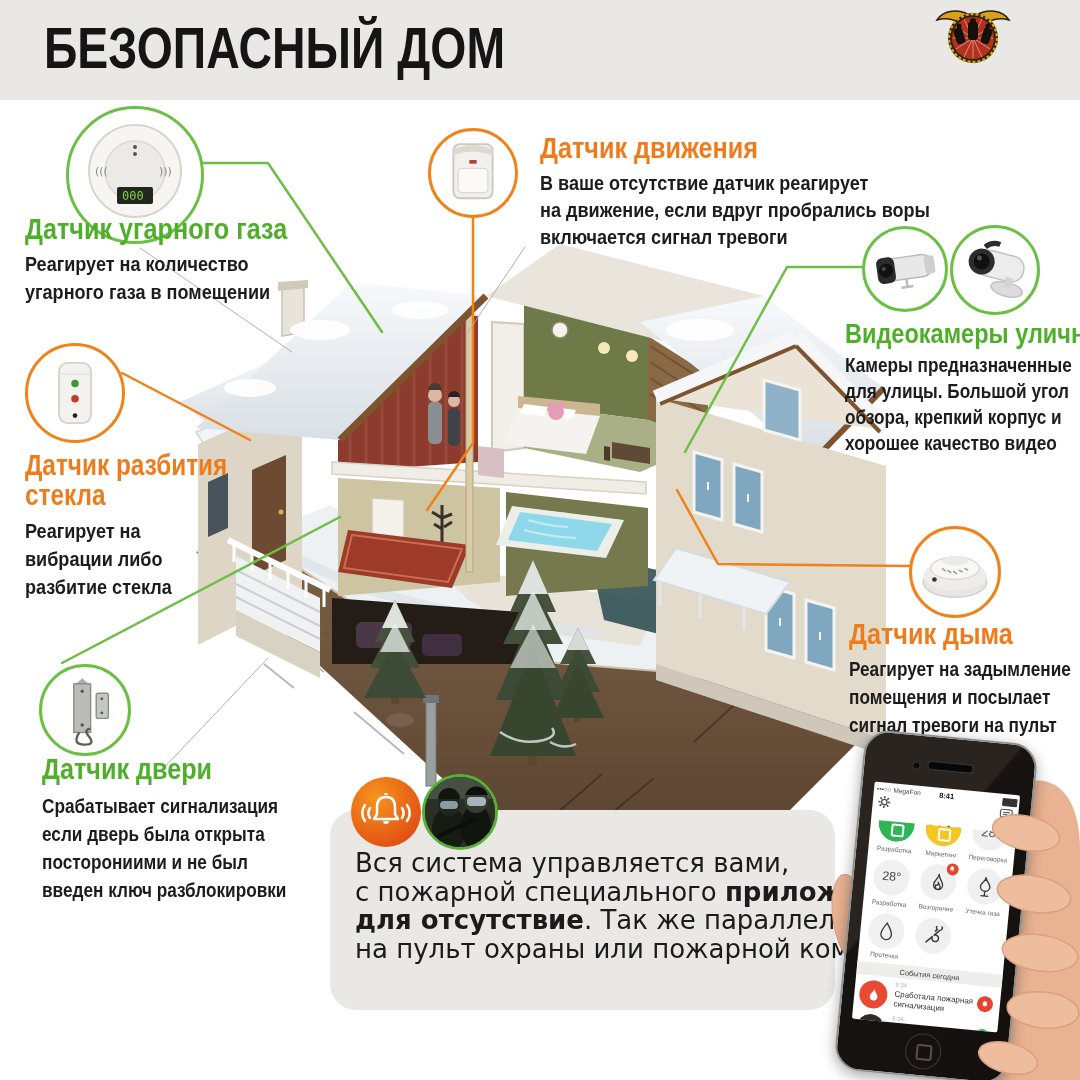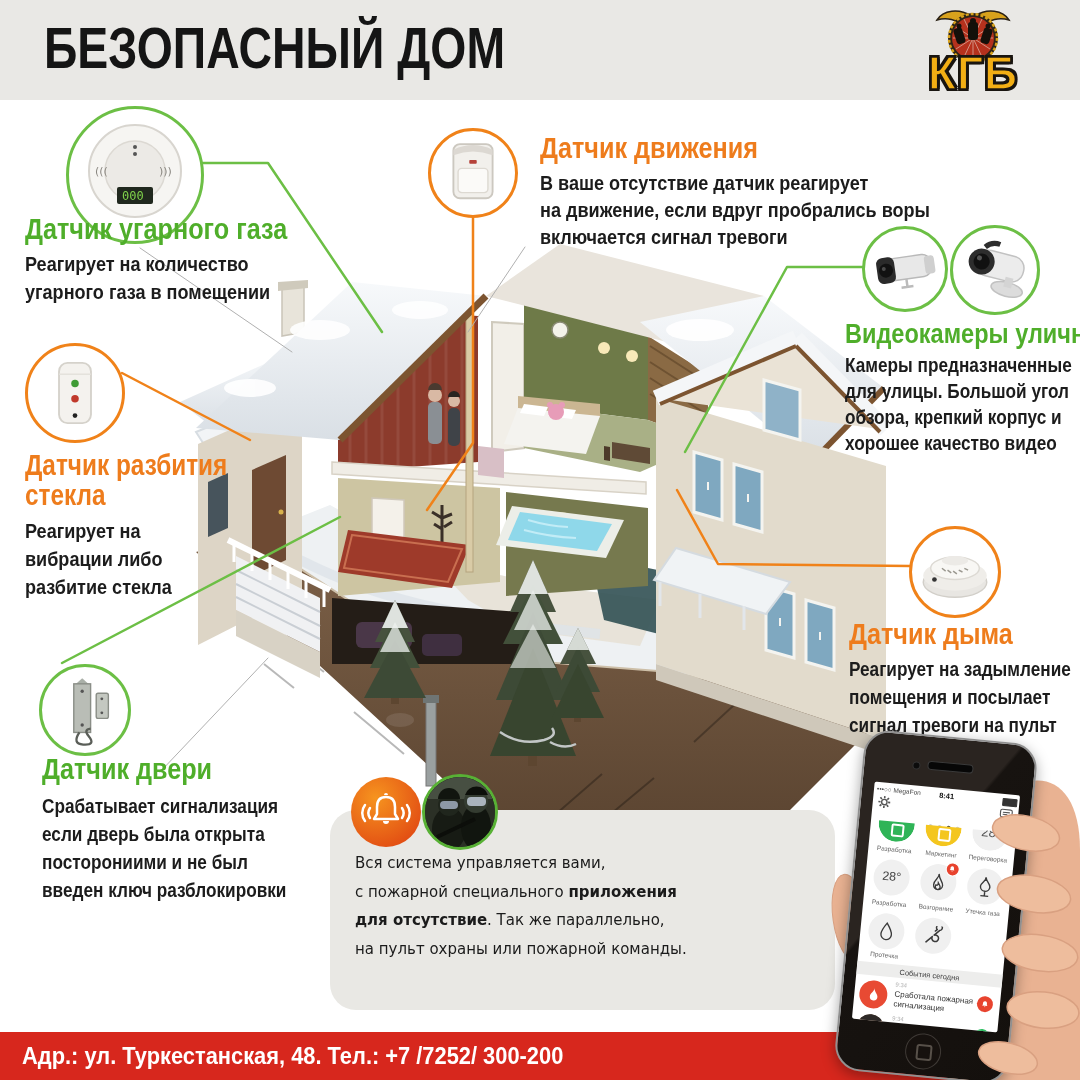--- a/index.html
+++ b/index.html
@@ -6,21 +6,21 @@
   #page{position:relative;width:1080px;height:1080px;overflow:hidden;background:#fff;
         font-family:"Liberation Sans",sans-serif;}
   .abs{position:absolute;}
   .callout{position:absolute;border-radius:50%;background:#fff;box-sizing:border-box;border:3px solid #6cbf45;z-index:3;}
   .s-title{position:absolute;font-weight:700;white-space:nowrap;transform:scaleX(.84);transform-origin:left top;z-index:3;}
   .s-title div{white-space:nowrap;}
   .green{color:#4fae2a;}
   .orange{color:#ee7c1c;}
   .s-desc{position:absolute;color:#1c1c1c;font-weight:700;transform:scaleX(.86);transform-origin:left top;z-index:3;}
   .s-desc div{white-space:nowrap;}
-  .note{position:absolute;left:355px;top:849px;font-size:15px;line-height:28.5px;color:#1b1b1b;z-index:3;
+  .note{position:absolute;left:355px;top:849px;font-size:26px;line-height:28.5px;color:#1b1b1b;z-index:3;
         font-family:"DejaVu Sans",sans-serif;}
   .note b{font-weight:700;}
   #header{position:absolute;left:0;top:0;width:1080px;height:100px;background:#e9e8e5;z-index:2;padding-left:20px;}
   #title{position:absolute;left:44px;top:14px;font-size:58px;font-weight:700;color:#151515;
          transform:scaleX(.8);transform-origin:left top;white-space:nowrap;letter-spacing:0;}
   #footer{position:absolute;left:0;top:1032px;width:1080px;height:48px;background:#d7271d;z-index:3;}
   #footer-text{position:absolute;left:22px;top:11px;color:#fff;font-weight:700;font-size:23px;
          transform:scaleX(.95);transform-origin:left top;white-space:nowrap;}
   #red-corner{position:absolute;left:988px;top:850px;width:92px;height:230px;background:#d7271d;z-index:1;}
   #panel{position:absolute;left:330px;top:810px;width:505px;height:200px;border-radius:26px;background:#e9e8e4;z-index:2;}
@@ -57,23 +57,20 @@
         <g fill="#14100a">
           <rect x="43" y="18" width="10" height="18" rx="3"></rect>
           <rect x="30" y="24" width="9" height="16" rx="3" transform="rotate(-18 34 32)"></rect>
           <rect x="57" y="24" width="9" height="16" rx="3" transform="rotate(18 62 32)"></rect>
           <circle cx="48" cy="17" r="3"></circle>
             <circle cx="34" cy="22" r="2.5"></circle>
             <circle cx="63" cy="22" r="2.5"></circle>
         </g>
         <circle cx="48" cy="34" r="24" fill="none" stroke="#d8a21c" stroke-width="2.5" stroke-dasharray="3 2"></circle>
       </svg>
-      <div class="abs" style="left:2px;top:42px;width:92px;text-align:center;font-size:46px;font-weight:900;
-           color:#f2ae14;-webkit-text-stroke:1.5px #191510;letter-spacing:1px;
-           text-shadow:2px 0 #191510,-2px 0 #191510,0 2px #191510,0 -2px #191510,2px 2px #191510,-2px -2px #191510,2px -2px #191510,-2px 2px #191510;">КГБ</div>
     </div>
   </div>
 
   <svg class="abs" style="left:0;top:0;z-index:1;" width="1080" height="1080" viewBox="0 0 1080 1080">
     <defs>
       <linearGradient id="snow1" x1="0" y1="0" x2="0" y2="1">
         <stop offset="0" stop-color="#f7f9fb"></stop>
           <stop offset="1" stop-color="#d9dfe5"></stop>
       </linearGradient>
       <linearGradient id="dirtg" x1="0" y1="0" x2="0" y2="1">
@@ -549,17 +546,14 @@
   <svg class="abs" style="left:0;top:0;z-index:6;" width="1080" height="1080" viewBox="0 0 1080 1080">
     <g fill="#eebd9d" stroke="#d9a081" stroke-width="1.5">
       <ellipse cx="1026" cy="833" rx="34" ry="17" transform="rotate(12 1026 833)"></ellipse>
       <ellipse cx="1034" cy="894" rx="37" ry="18" transform="rotate(10 1034 894)"></ellipse>
       <ellipse cx="1040" cy="953" rx="38" ry="18" transform="rotate(8 1040 953)"></ellipse>
       <ellipse cx="1043" cy="1010" rx="36" ry="18" transform="rotate(6 1043 1010)"></ellipse>
       <ellipse cx="1008" cy="1058" rx="30" ry="15" transform="rotate(14 1008 1058)"></ellipse>
     </g>
   </svg>
 
-  <div id="footer">
-    <div id="footer-text">Адр.: ул. Туркестанская, 48. Тел.: +7 /7252/ 300-200</div>
-  </div>
 
 </div>
 
 </body></html>

